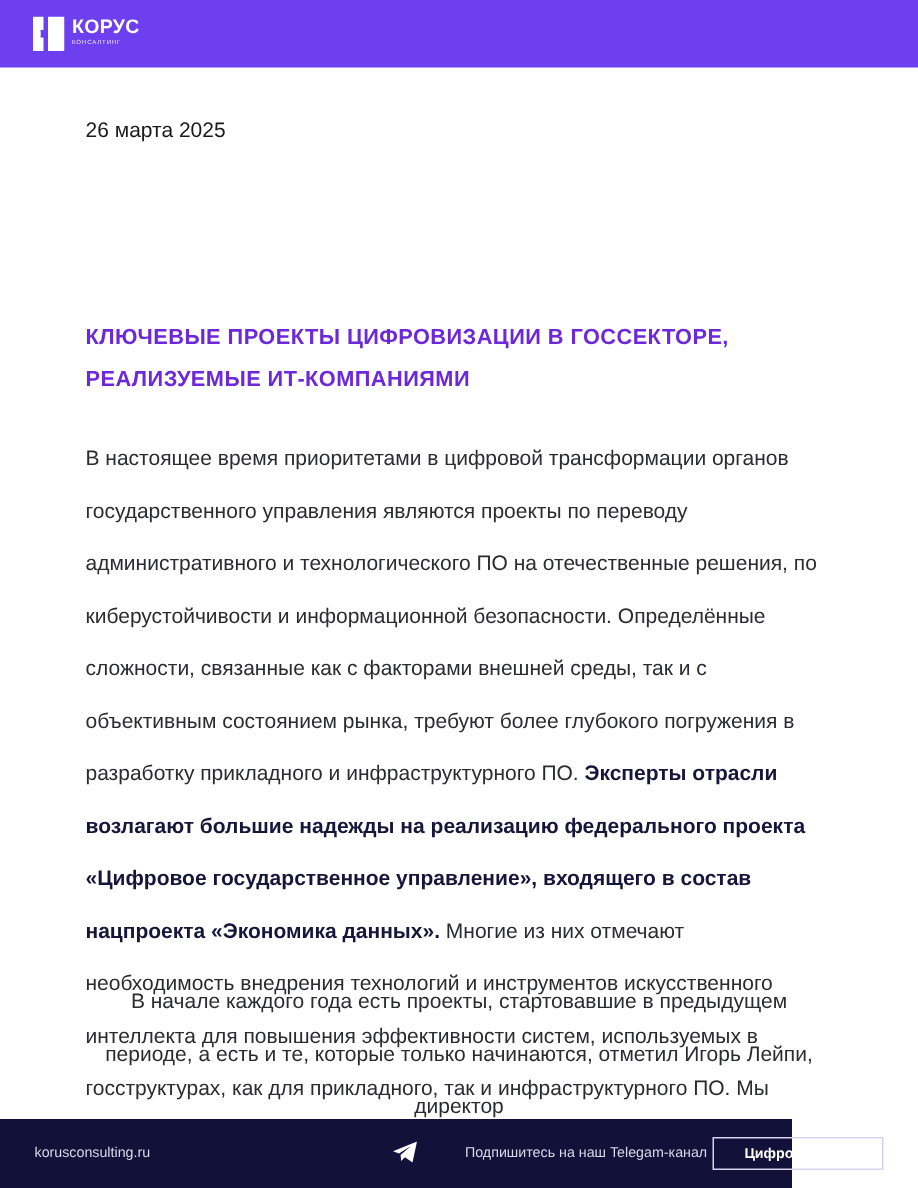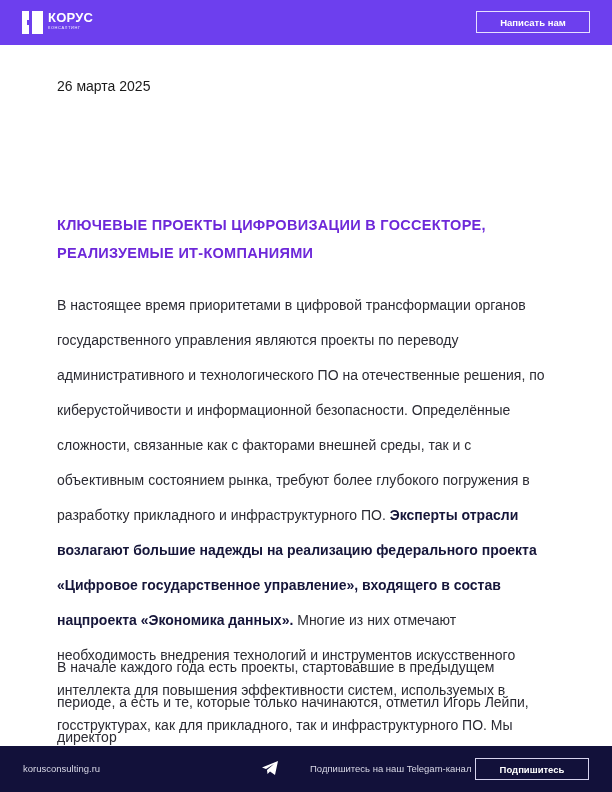--- a/index.html
+++ b/index.html
@@ -111,26 +111,26 @@
       margin: 0;
       font-size: 14px;
       line-height: 35px;
       color: #2b2b33;
     }
     .para b {
       color: #16163a;
       font-weight: bold;
     }
     .p1 { top: 288px; }
-    .p2 { top: 650px; }
+    .p2 { top: 650px; text-align: center; }
     .footer {
       position: absolute;
       left: 0;
       top: 746px;
-      width: 612px;
+      width: 528px;
       height: 46px;
       background: #12113a;
       text-align: right;
     }
     .footer-link {
       position: absolute;
       left: 23px;
       top: 17px;
       font-size: 9.5px;
       color: #d8d8e6;
@@ -174,36 +174,35 @@
         <rect x="10" y="0" width="11" height="23" fill="#ffffff"></rect>
         <polygon points="7,11.5 10,8 10,15" fill="#6d3fee"></polygon>
         <rect x="5" y="9" width="5" height="5" fill="#6d3fee"></rect>
         <rect x="2" y="10" width="3" height="3" fill="#ffffff"></rect>
       </svg>
       <div class="logo-text">
         <span class="logo-name">КОРУС</span>
         <span class="logo-sub">КОНСАЛТИНГ</span>
       </div>
     </div>
-    <div class="btn-outline btn-write">Написать нам</div>
   </header>
 
   <div class="date">26 марта 2025</div>
 
 
   <h2 class="subtitle">КЛЮЧЕВЫЕ ПРОЕКТЫ ЦИФРОВИЗАЦИИ В ГОССЕКТОРЕ, РЕАЛИЗУЕМЫЕ ИТ-КОМПАНИЯМИ</h2>
 
   <p class="para p1"><span>В настоящее время приоритетами в цифровой трансформации органов государственного управления являются проекты по переводу административного и технологического ПО на отечественные решения, по киберустойчивости и информационной безопасности. Определённые сложности, связанные как с факторами внешней среды, так и с объективным состоянием рынка, требуют более глубокого погружения в разработку прикладного и инфраструктурного ПО. </span><b>Эксперты отрасли возлагают большие надежды на реализацию федерального проекта «Цифровое государственное управление», входящего в состав нацпроекта «Экономика данных».</b><span> Многие из них отмечают необходимость внедрения технологий и инструментов искусственного интеллекта для повышения эффективности систем, используемых в госструктурах, как для прикладного, так и инфраструктурного ПО. Мы дадим краткое описание ряда таких проектов.</span></p>
 
   <p class="para p2">В начале каждого года есть проекты, стартовавшие в предыдущем периоде, а есть и те, которые только начинаются, отметил Игорь Лейпи, директор</p>
 
   <footer class="footer">
     <a class="footer-link">korusconsulting.ru</a>
     <div class="tg">
       <svg class="tg-icon" viewBox="0 0 16 14">
         <polygon points="0,6.5 16,0 13,14 8,10.5 5.5,13 5,9 12,3 4,8" fill="#ffffff"></polygon>
       </svg>
       <span class="tg-text">Подпишитесь на наш Telegam-канал</span>
     </div>
-    <div class="btn-outline btn-subscribe">Подпишитесь</div>
+    <div class="btn-outline btn-subscribe">Цифровизация</div>
   </footer>
 
 </div>
 
 </body></html>

